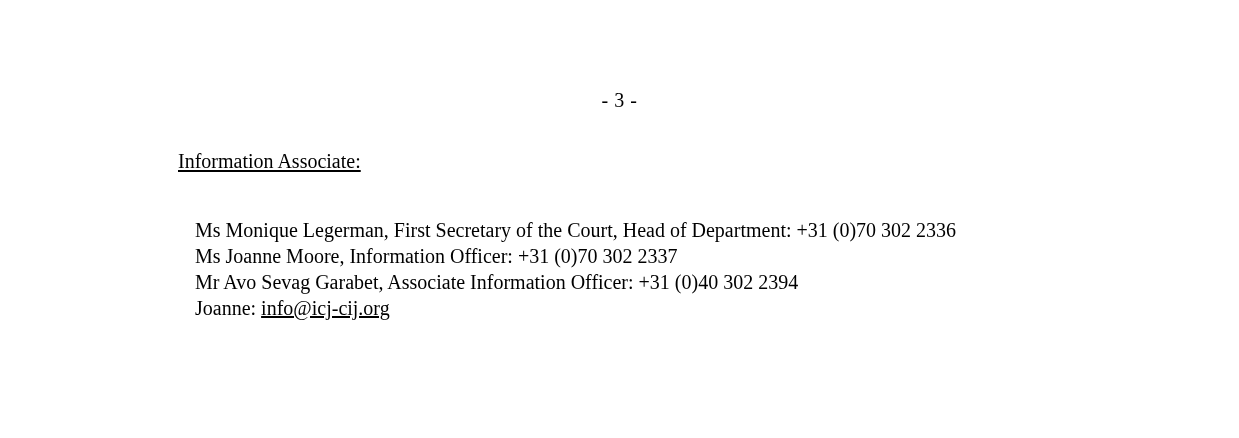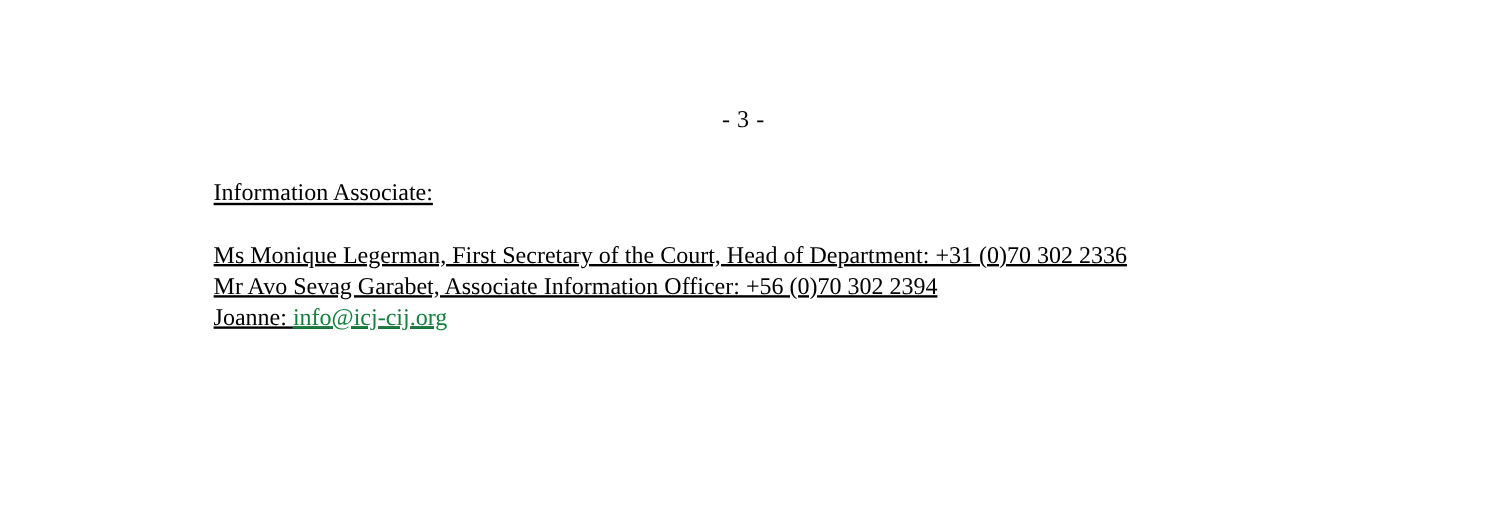--- a/index.html
+++ b/index.html
@@ -41,56 +41,56 @@
   }
   .section-heading {
     font-size: 20px;
     line-height: 26px;
     text-decoration: underline;
     text-underline-offset: 2px;
     margin: 0 0 26px 0;
     display: inline-block;
   }
   .contact-list {
-    margin: 0;
+    margin: 17px;
     padding: 0;
     list-style: none;
-    text-decoration: underline;
   }
   .contact-line {
     font-size: 20px;
     line-height: 26px;
     white-space: nowrap;
   }
   .email-line {
     font-size: 20px;
     line-height: 26px;
     white-space: nowrap;
   }
   .email-link {
-    color: #15803d;
+    color: #000000;
     text-decoration: underline;
     text-underline-offset: 1px;
   }
 </style>
 </head>
 <body>
 
 <div class="page">
 
   <div class="page-number">- 3 -</div>
 
   <div class="content">
 
     <div>
       <span class="section-heading">Information Associate:</span>
     </div>
 
     <ul class="contact-list">
       <li class="contact-line">Ms Monique Legerman, First Secretary of the Court, Head of Department: +31 (0)70 302 2336</li>
-      <li class="contact-line">Mr Avo Sevag Garabet, Associate Information Officer: +56 (0)70 302 2394</li>
+      <li class="contact-line">Ms Joanne Moore, Information Officer: +31 (0)70 302 2337</li>
+      <li class="contact-line">Mr Avo Sevag Garabet, Associate Information Officer: +31 (0)40 302 2394</li>
       <li class="email-line">
         <span>Joanne: </span><a class="email-link" href="#">info@icj-cij.org</a>
       </li>
     </ul>
 
   </div>
 </div>
 
 </body></html>

